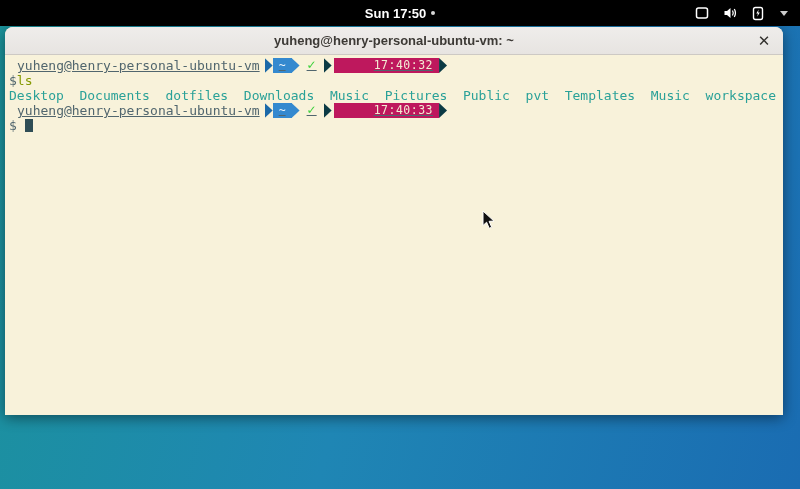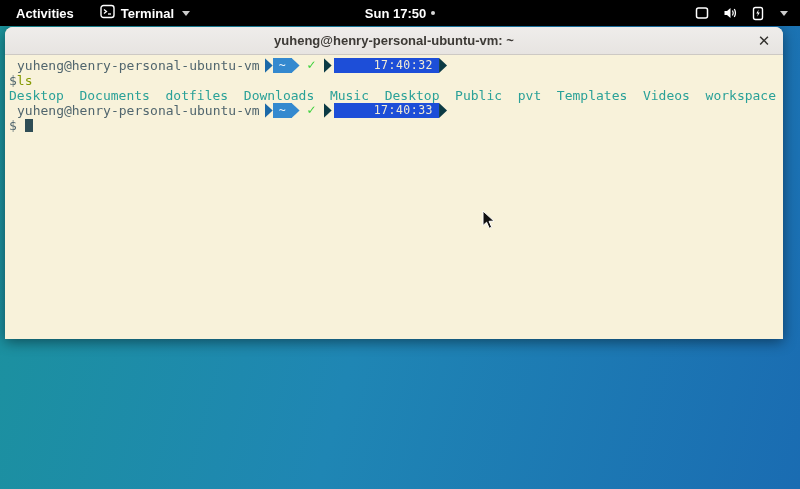--- a/index.html
+++ b/index.html
@@ -23,21 +23,21 @@
     border-right:4px solid transparent; border-top:5px solid #ccc; margin-left:2px; }
   .tb-center { position:absolute; left:0; right:0; top:0; height:26px;
     display:flex; align-items:center; justify-content:center; gap:5px; pointer-events:none;border-radius:11px; }
   .tb-center .clock { pointer-events:auto; }
   .notif-dot { width:4px; height:4px; border-radius:50%; background:#d8d8d8; }
   .tb-right { margin-left:auto; display:flex; align-items:center; gap:12px; padding-right:12px; }
   .tb-right svg { display:block; }
 
   
   .window {
-    position:absolute; left:5px; top:27px; width:778px; height:312px;
+    position:absolute; left:5px; top:27px; width:778px; height:388px;
     border-radius:8px 8px 0 0; overflow:hidden; z-index:10;
     box-shadow:0 3px 14px rgba(0,0,0,.45);
     background:#f8f2da;
   }
   .titlebar {
     height:28px; background:linear-gradient(#efedeb,#e7e4e1);
     border-bottom:1px solid #cdc9c4;
     display:flex; align-items:center; justify-content:center; position:relative;
     font-size:13px; font-weight:bold; color:#3d3a36;
   }
@@ -47,64 +47,50 @@
     color:#33312e; font-size:15px; font-weight:normal; cursor:pointer;
     font-family:"DejaVu Sans", sans-serif;
   }
 
   .terminal {
     height:359px; background:#f8f2da; padding:3px 2px 0 4px;
     font-family:"DejaVu Sans Mono", monospace; font-size:13px; line-height:15px;
     color:#51666e;
   }
   .term-line { white-space:pre; height:15px; display:flex; align-items:center; }
-  .prompt-line { padding-left:8px; }
+  .prompt-line { padding-left:8px;text-decoration:underline; }
   .u-host { color:#51666e; }
   .cmd-dollar { color:#51666e; }
   .cmd-text { color:#859900; }
   .ls-out { color:#2aa198; }
 
   
   .pseg { display:inline-flex; align-items:stretch; height:15px; }
   .p-arrow { width:8px; height:15px; clip-path:polygon(0 0, 100% 50%, 0 100%); flex:none; }
   .p-body { padding:0 6px; display:flex; align-items:center; font-size:11.5px; line-height:15px; }
   .seg-dir { margin-left:5px; }
   .seg-dir .p-lead { background:#1b69a8; }
   .seg-dir .p-body { background:#3489cf; color:#eaf4fc; }
   .seg-dir .p-tip  { background:#3489cf; }
   .check { color:#3cd13c; font-weight:bold; margin:0 5px 0 7px; font-size:12px;
            font-family:"DejaVu Sans", sans-serif; }
   .seg-time { margin-left:2px; }
   .seg-time .p-lead { background:#0b3a44; margin-right:2px; }
-  .seg-time .p-body { background:#1d4ed8; color:#f3ecd4; letter-spacing:.5px;padding-left:40px; }
+  .seg-time .p-body { background:#be185d; color:#f3ecd4; letter-spacing:.5px;padding-left:40px; }
   .seg-time .p-tip  { background:#0b3a44; }
 
   .block-cursor { display:inline-block; width:8px; height:13px; background:#2f4d55; margin-left:8px; }
 
   
   .mouse { position:absolute; left:482px; top:210px; z-index:50; pointer-events:none; }
 </style>
 </head>
 <body>
 
 <div class="topbar">
-  <div class="tb-left">
-    <span class="activities">Activities</span>
-    <span class="appmenu">
-      <span>
-        <svg width="15" height="15" viewBox="0 0 15 15">
-          <rect x="1" y="1.5" width="13" height="12" rx="2.5" fill="none" stroke="#fff" stroke-width="1.4"></rect>
-          <path d="M4 5.5 L6.5 7.5 L4 9.5" fill="none" stroke="#fff" stroke-width="1.3"></path>
-          <line x1="8" y1="10" x2="11" y2="10" stroke="#fff" stroke-width="1.3"></line>
-        </svg>
-      </span>
-      <span>Terminal</span>
-      <span class="caret-down"></span>
-    </span>
-  </div>
 
   <div class="tb-center">
     <span class="clock">Sun 17:50</span>
     <span class="notif-dot"></span>
   </div>
 
   <div class="tb-right">
     <span>
       <svg width="16" height="16" viewBox="0 0 16 16">
         <rect x="2.5" y="3" width="11" height="10" rx="2" fill="none" stroke="#fff" stroke-width="1.5"></rect>
@@ -149,21 +135,21 @@
         <span class="p-arrow p-tip"></span>
       </span>
     </div>
 
     <div class="term-line">
       <span class="cmd-dollar">$</span>
       <span class="cmd-text">ls</span>
     </div>
 
     <div class="term-line">
-      <span class="ls-out">Desktop  Documents  dotfiles  Downloads  Music  Desktop  Public  pvt  Templates  Videos  workspace</span>
+      <span class="ls-out">Desktop  Documents  dotfiles  Downloads  Music  Pictures  Public  pvt  Templates  Music  workspace</span>
     </div>
 
     <div class="term-line prompt-line">
       <span class="u-host">yuheng@henry-personal-ubuntu-vm</span>
       <span class="pseg seg-dir">
         <span class="p-arrow p-lead"></span>
         <span class="p-body">~</span>
         <span class="p-arrow p-tip"></span>
       </span>
       <span class="check">✓</span>

